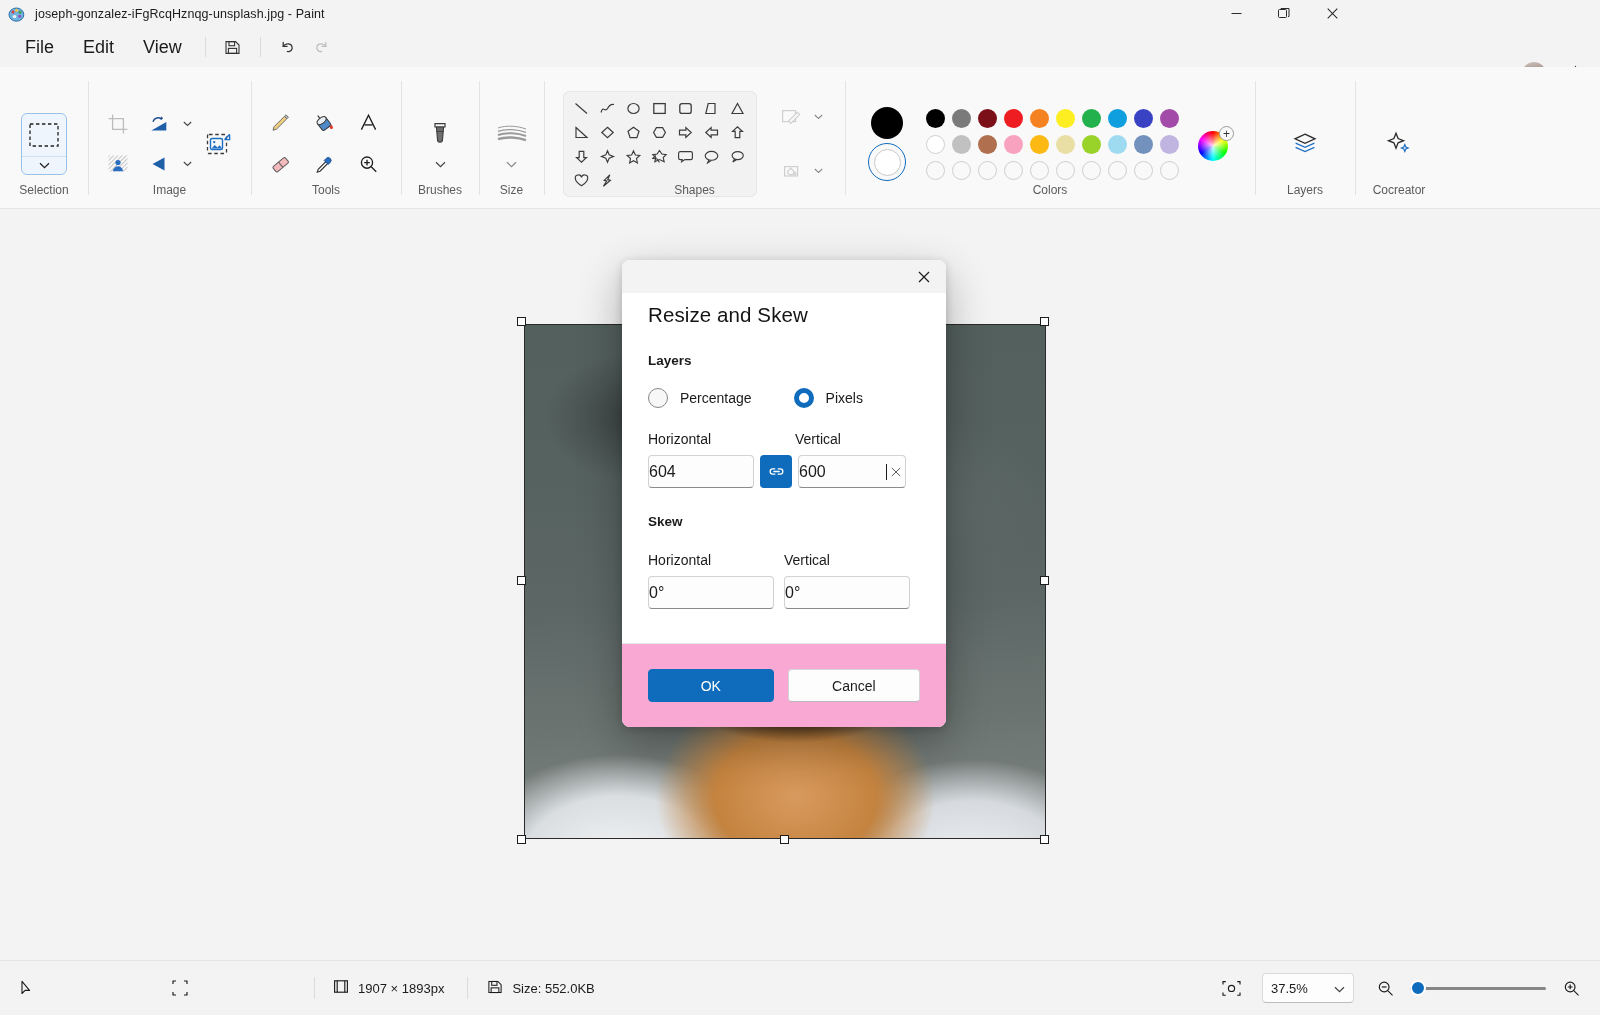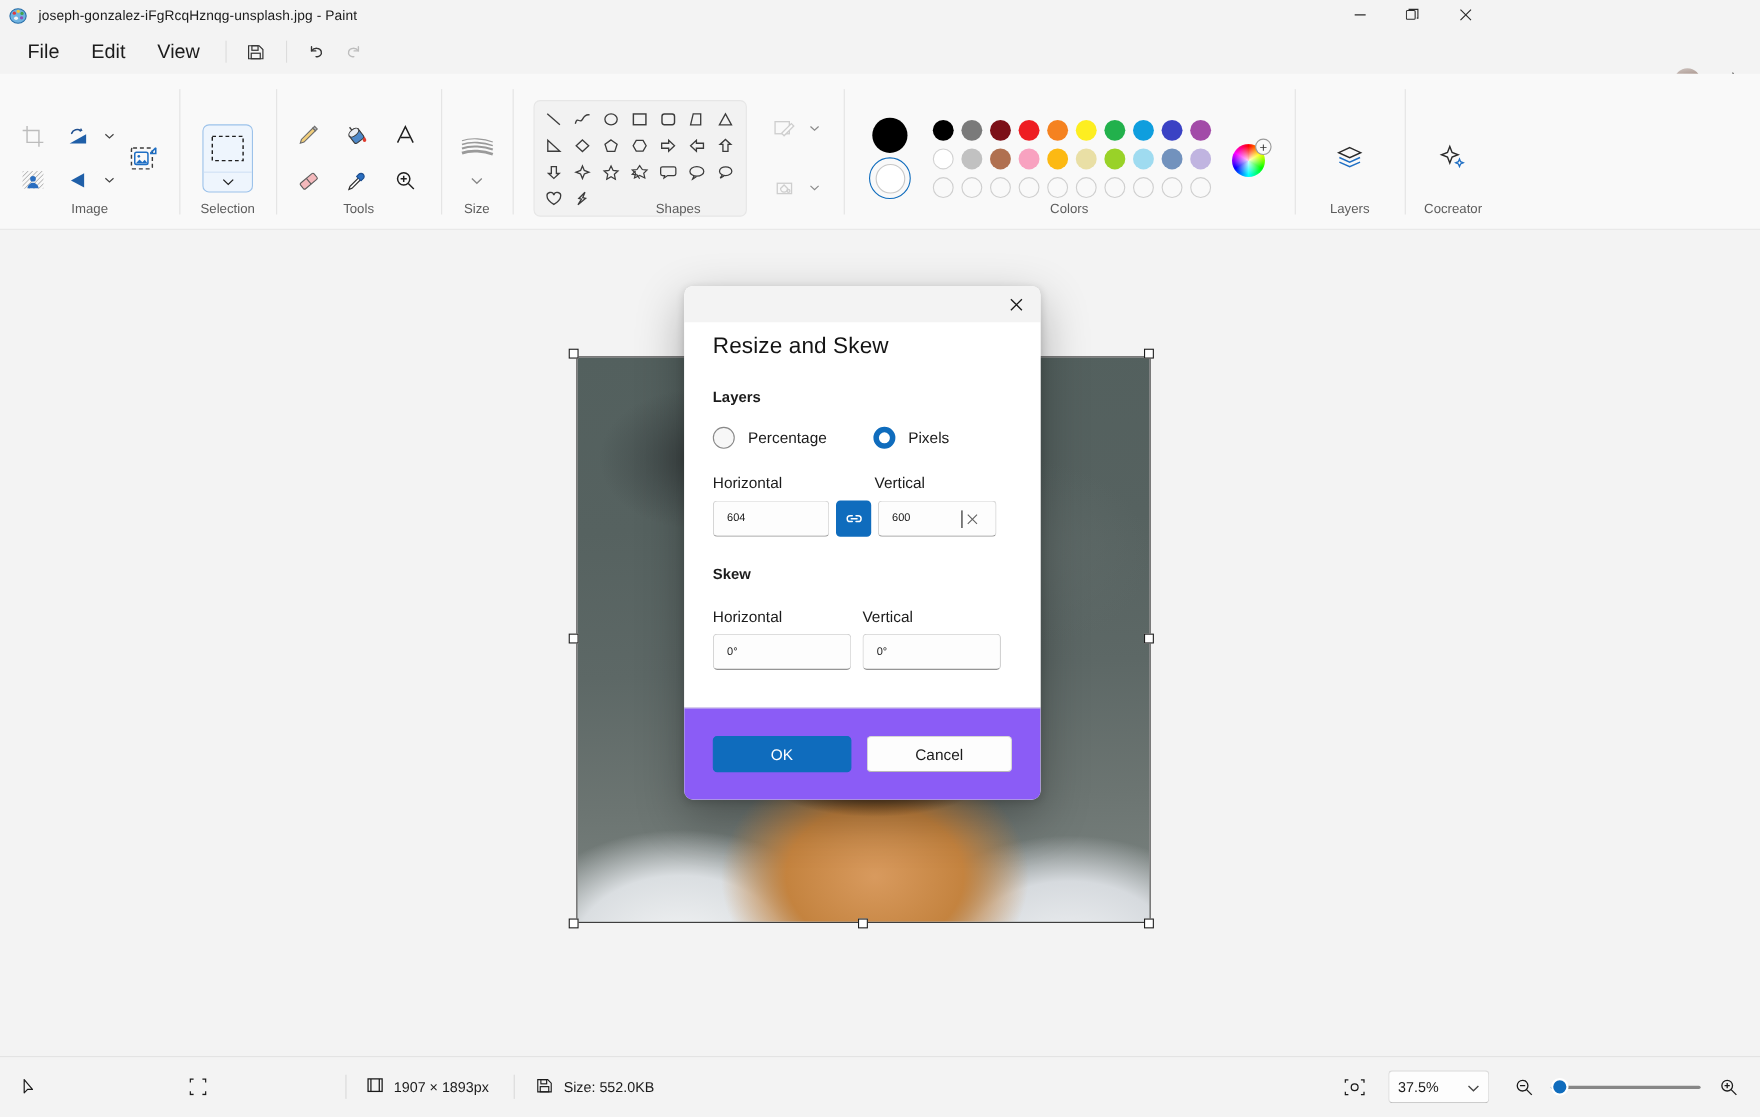--- a/index.html
+++ b/index.html
@@ -186,31 +186,31 @@
   }
   .radio.checked .dot { border: 5.4px solid #0f6cbd; background: #fff; }
   .radio .lbl { font-size: 14px; color: #1b1b1b; margin-left: 12px; }
   .radio-row .radio + .radio { margin-left: 42px; }
   .field-labels { display: flex; margin-top: 23px; }
   .field-labels .fl { font-size: 14px; color: #1b1b1b; }
   .inputs-row { display: flex; align-items: center; margin-top: 8px; }
   .tbox {
     height: 33px; border: 1px solid #d2d2d2; border-bottom: 1.6px solid #8a8a8a;
     border-radius: 4px; background: #fdfdfd; display: flex; align-items: center;
-    padding: 0 12px; font-size: 10px; color: #1b1b1b;
+    padding: 0 0; font-size: 16px; color: #1b1b1b;
   }
   .tbox .val { flex: 1; }
   .caret { display: inline-block; width: 1px; height: 16px; background: #1b1b1b; vertical-align: -3px; }
   .clear-x { width: 18px; height: 18px; display: flex; align-items: center; justify-content: center; color: #616161; }
   .link-btn {
     width: 32px; height: 33px; background: #0f6cbd; border-radius: 4px; margin: 0 6px;
     display: flex; align-items: center; justify-content: center; color: #fff;
   }
   .dlg-foot {
-    height: 84px; background: #8b5cf6; border-top: 1px solid #e8e8e8;
+    height: 84px; background: #f9a8d4; border-top: 1px solid #e8e8e8;
     display: flex; align-items: center; padding: 0 26px; gap: 14px;
   }
   .btn {
     height: 33px; border-radius: 4px; font-size: 14px;
     display: flex; align-items: center; justify-content: center;
   }
   .btn.primary { background: #0f6cbd; color: #fff; width: 131px; border: 1px solid #0f6cbd; }
   .btn.secondary { background: #fdfdfd; color: #1b1b1b; width: 138px; border: 1px solid #d6d6d6; border-bottom-color: #b9b9b9; }
 
   
@@ -301,20 +301,38 @@
         <svg width="19" height="19" viewBox="0 0 20 20" fill="none" stroke="#1b1b1b" stroke-width="1.15">
           <circle cx="10" cy="10" r="2.7"></circle>
           <path d="M10 1.9l1.2 1.9 2.2-.4.5 2.2 2.1.8-1 2 1 2-2.1.8-.5 2.2-2.2-.4L10 18.1l-1.2-1.9-2.2.4-.5-2.2-2.1-.8 1-2-1-2 2.1-.8.5-2.2 2.2.4z"></path>
         </svg>
       </div>
     </div>
   </div>
 
   <div class="ribbon">
 
+    <div class="grp" style="width:88px">
+      <div class="grp-body">
+        <div class="sel-box">
+          <div class="sq">
+            <svg width="32" height="26" viewBox="0 0 32 26">
+              <rect x="2" y="2" width="28" height="22" fill="none" stroke="#1f1f1f" stroke-width="1.3" stroke-dasharray="3.4 2.6"></rect>
+            </svg>
+          </div>
+          <div class="chev">
+            <svg width="11" height="7" viewBox="0 0 11 7">
+                <path d="M1 1.3L5.5 5.6 10 1.3" fill="none" stroke="#1f1f1f" stroke-width="1.2"></path>
+              </svg>
+          </div>
+        </div>
+      </div>
+      <div class="grp-label">Selection</div>
+    </div>
+
     <div class="grp" style="width:163px">
       <div class="grp-body">
         <div class="img-grid">
           <div class="icon-btn disabled" style="grid-column:1;grid-row:1">
             <svg width="22" height="22" viewBox="0 0 22 22" fill="none" stroke="#5a5a5a" stroke-width="1.3">
               <path d="M5.6 1.6v14.8h14.8"></path>
                 <path d="M1.6 5.6h14.8v14.8"></path>
             </svg>
           </div>
           <div class="with-chev" style="grid-column:2;grid-row:1">
@@ -363,38 +381,20 @@
               <path d="M5.4 17.6l3.4-3.6 2.6 2.6 2.2-2.4 2.6 3.4z" fill="#1f6fc4"></path>
               <path d="M18.4 8.6h5.2v-5.2" fill="none" stroke="#1f6fc4" stroke-width="1.4"></path>
               <path d="M18.8 8.2l4.8-4.8" stroke="#1f6fc4" stroke-width="1.4"></path>
             </svg>
           </div>
         </div>
       </div>
       <div class="grp-label">Image</div>
     </div>
 
-    <div class="grp" style="width:88px">
-      <div class="grp-body">
-        <div class="sel-box">
-          <div class="sq">
-            <svg width="32" height="26" viewBox="0 0 32 26">
-              <rect x="2" y="2" width="28" height="22" fill="none" stroke="#1f1f1f" stroke-width="1.3" stroke-dasharray="3.4 2.6"></rect>
-            </svg>
-          </div>
-          <div class="chev">
-            <svg width="11" height="7" viewBox="0 0 11 7">
-                <path d="M1 1.3L5.5 5.6 10 1.3" fill="none" stroke="#1f1f1f" stroke-width="1.2"></path>
-              </svg>
-          </div>
-        </div>
-      </div>
-      <div class="grp-label">Selection</div>
-    </div>
-
     <div class="grp" style="width:150px">
       <div class="grp-body">
         <div class="tools-grid">
           <div class="icon-btn">
             <svg width="23" height="23" viewBox="0 0 23 23">
               <path d="M4 19.2l1-3.4L15.4 5.4l2.4 2.4L7.4 18.2z" fill="#f2cf7c" stroke="#6b6b6b" stroke-width="1"></path>
               <path d="M15.4 5.4l1.6-1.6 2.4 2.4-1.6 1.6z" fill="#b9b9b9" stroke="#6b6b6b" stroke-width="1"></path>
             </svg>
           </div>
           <div class="icon-btn">
@@ -432,20 +432,39 @@
               <circle cx="10" cy="9.6" r="5.6"></circle>
                 <path d="M14.2 13.8l5 5"></path>
               <path d="M10 6.8v5.6M7.2 9.6h5.6"></path>
             </svg>
           </div>
         </div>
       </div>
       <div class="grp-label">Tools</div>
     </div>
 
+    <div class="grp" style="width:78px">
+      <div class="grp-body">
+        <div class="brush-col">
+          <div class="icon-btn">
+            <svg width="26" height="30" viewBox="0 0 26 30">
+              <path d="M8 3.6h10v3.4H8z" fill="none" stroke="#3c3c3c" stroke-width="1.2"></path>
+              <path d="M9.4 7h7.2l-1.1 12.8a2.5 2.5 0 0 1-5 0z" fill="#6f6f6f" stroke="#3c3c3c" stroke-width="1.1"></path>
+              <path d="M9.8 11.4h6.4" stroke="#3c3c3c" stroke-width="1"></path>
+            </svg>
+          </div>
+          <div class="chev-mini" style="height:18px">
+            <svg width="11" height="7" viewBox="0 0 11 7">
+                <path d="M1 1.3L5.5 5.6 10 1.3" fill="none" stroke="#444" stroke-width="1.2"></path>
+              </svg>
+          </div>
+        </div>
+      </div>
+      <div class="grp-label">Brushes</div>
+    </div>
 
     <div class="grp" style="width:65px">
       <div class="grp-body">
         <div class="size-col">
           <div class="icon-btn">
             <svg width="34" height="28" viewBox="0 0 34 28">
               <g fill="none" stroke="#9a9a9a">
                 <path d="M3 7c8-3 20-2 28 1" stroke-width="1"></path>
                 <path d="M3 10.4c8-3 20-2 28 1" stroke-width="1.4"></path>
                 <path d="M3 14c8-3 20-2 28 1" stroke-width="1.9"></path>

